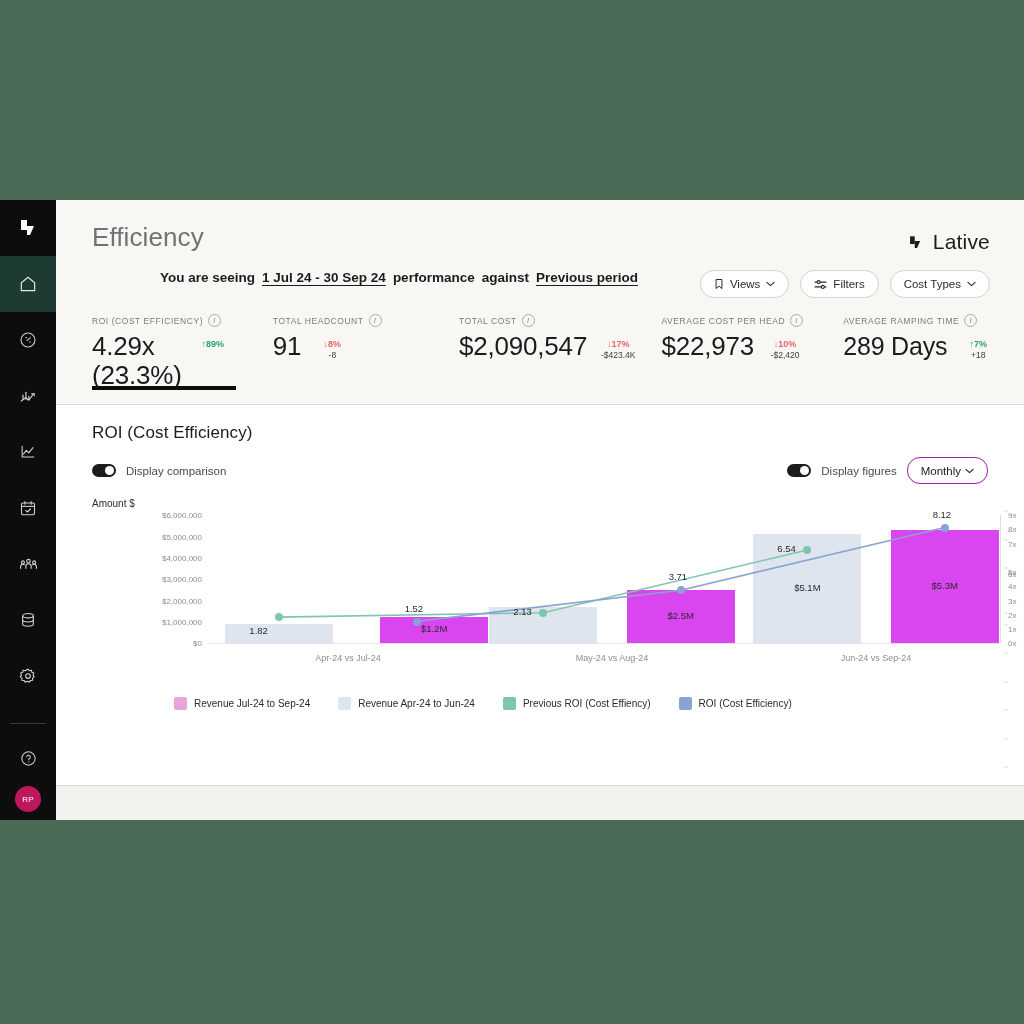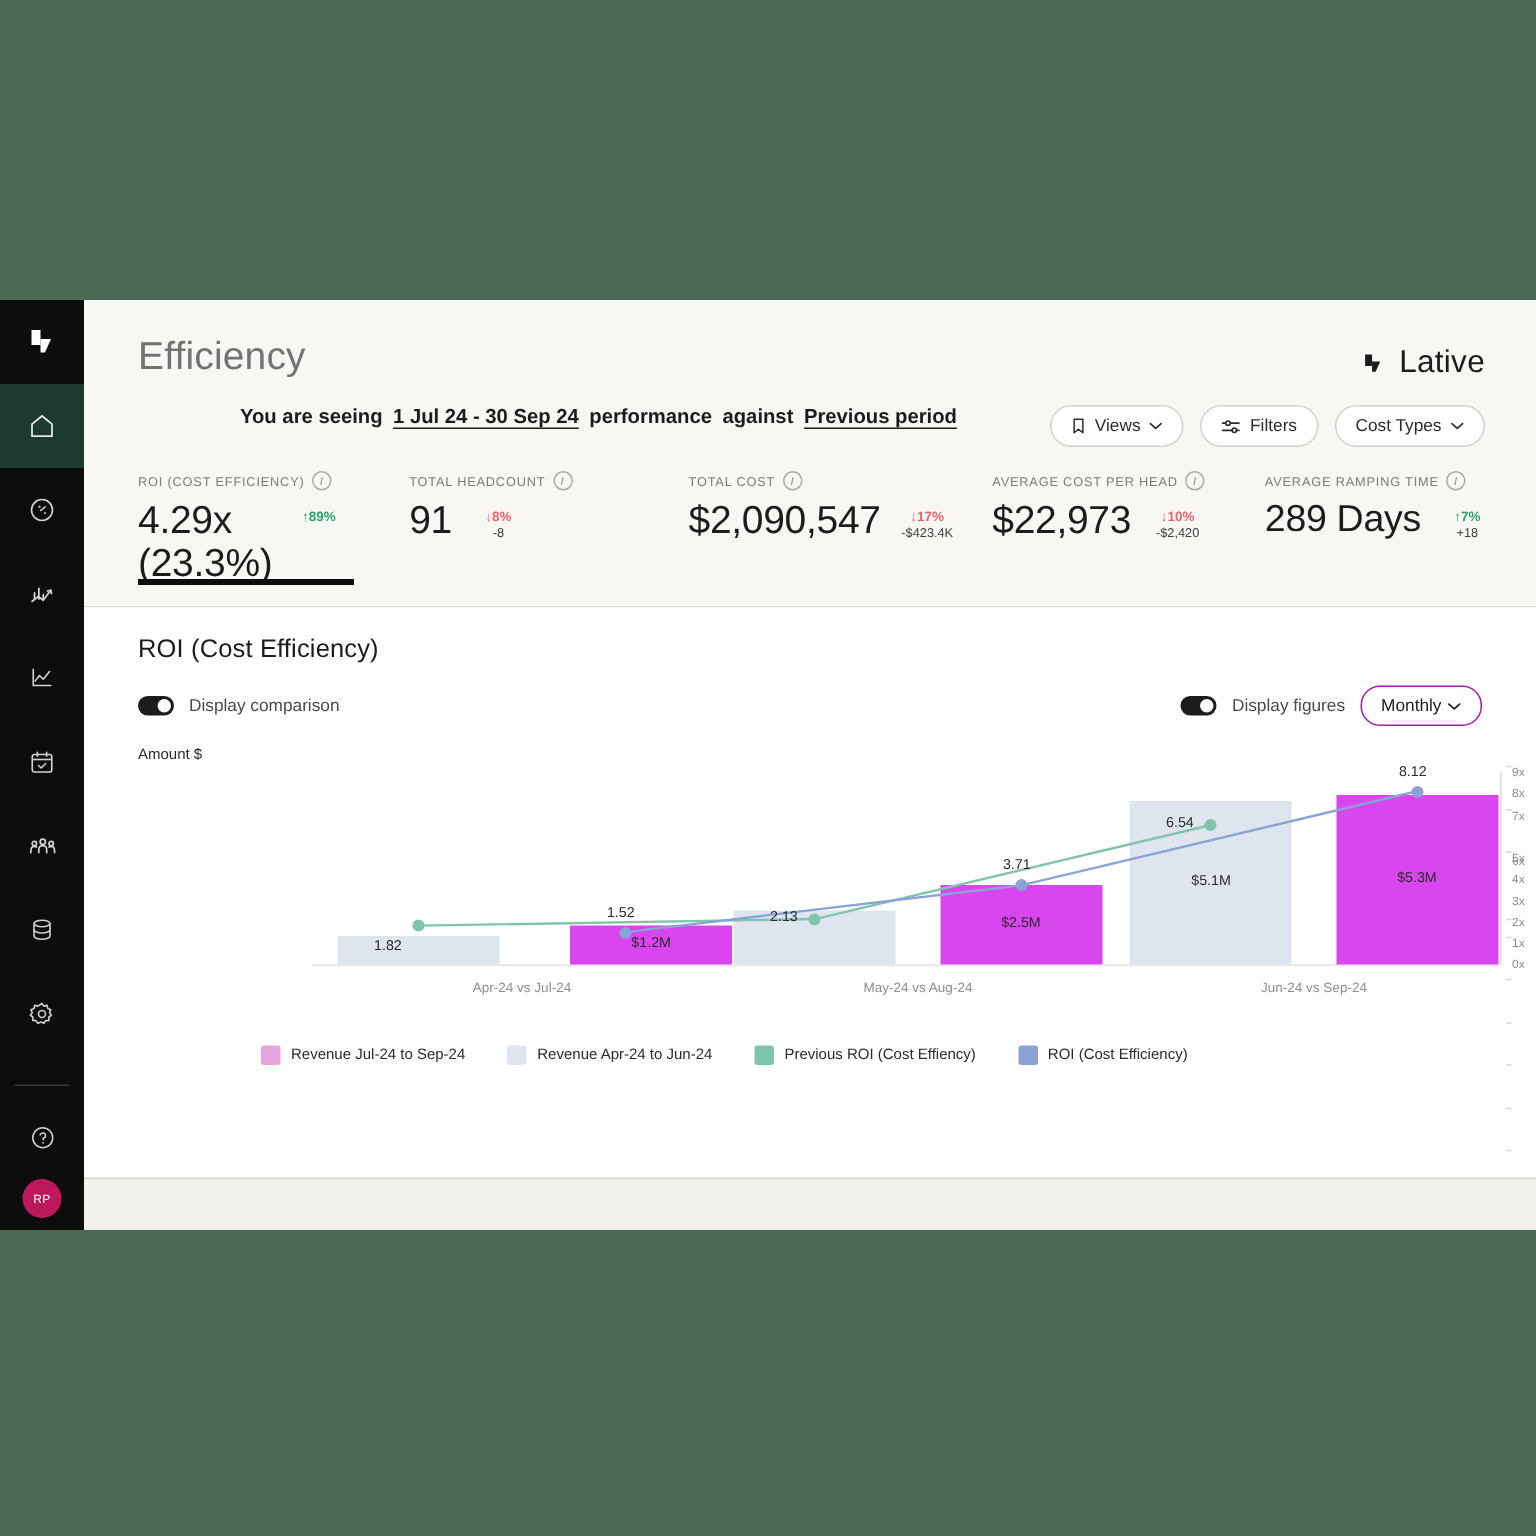--- a/index.html
+++ b/index.html
@@ -361,20 +361,29 @@
             <svg class="chev" viewBox="0 0 10 6" fill="none" stroke="#1c1c1c" stroke-width="1.2">
               <path d="M1 1.2 L5 4.8 L9 1.2" stroke-linecap="round" stroke-linejoin="round"></path>
             </svg>
           </div>
         </div>
       </div>
 
       <div class="amount-label">Amount $</div>
 
       <div class="plot-wrap">
+        <div class="ylab-left" id="yleft">
+            <div class="ytick" style="top: 0px;">$6,000,000</div>
+            <div class="ytick" style="top: 21.3333px;">$5,000,000</div>
+            <div class="ytick" style="top: 42.6667px;">$4,000,000</div>
+            <div class="ytick" style="top: 64px;">$3,000,000</div>
+            <div class="ytick" style="top: 85.3333px;">$2,000,000</div>
+            <div class="ytick" style="top: 106.667px;">$1,000,000</div>
+            <div class="ytick" style="top: 128px;">$0</div>
+          </div>
         <div class="axis-right-line"></div>
         <div class="ylab-right" id="yright">
             <div class="ytick-right" style="top: 0px;">9x<div class="tickmark" style="top: 0px;"></div></div>
             <div class="ytick-right" style="top: 14.2222px;">8x<div class="tickmark" style="top: 14.2222px;"></div></div>
             <div class="ytick-right" style="top: 28.4444px;">7x<div class="tickmark" style="top: 28.4444px;"></div></div>
             <div class="ytick-right" style="top: 59px; text-align: center;">6x<div class="tickmark" style="top: 42.6667px;"></div></div>
             <div class="ytick-right" style="top: 56.8889px;">5x<div class="tickmark" style="top: 56.8889px;"></div></div>
             <div class="ytick-right" style="top: 71.1111px;">4x<div class="tickmark" style="top: 71.1111px;"></div></div>
             <div class="ytick-right" style="top: 85.3333px;">3x<div class="tickmark" style="top: 85.3333px;"></div></div>
             <div class="ytick-right" style="top: 99.5556px;">2x<div class="tickmark" style="top: 99.5556px;"></div></div>

